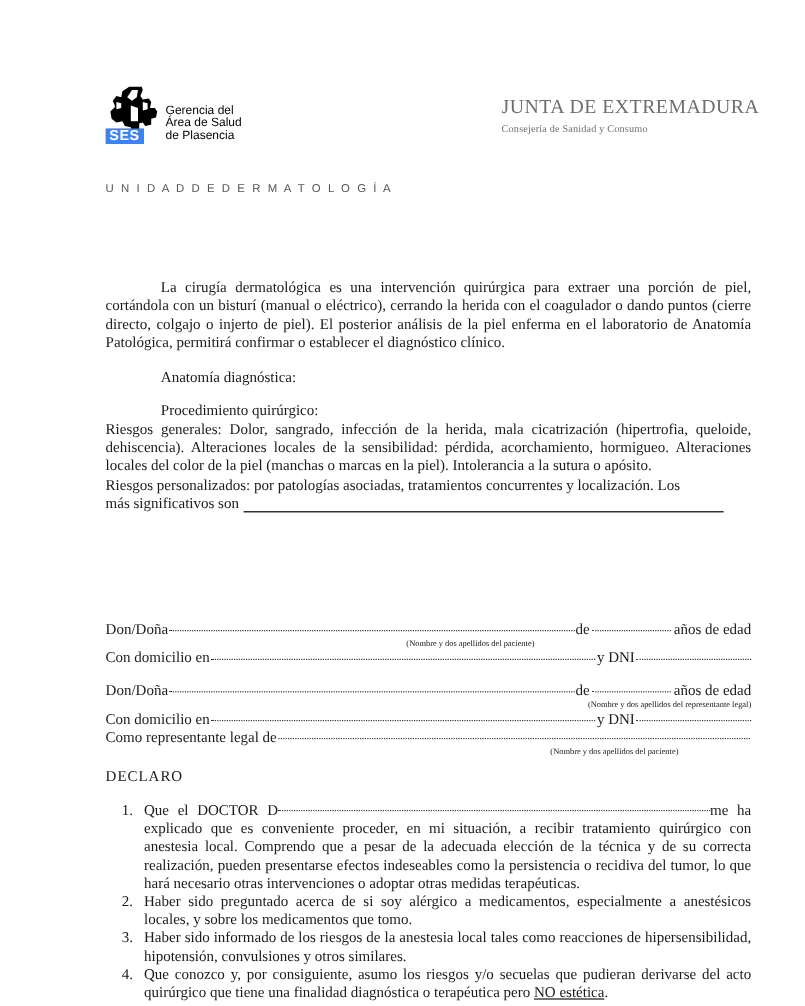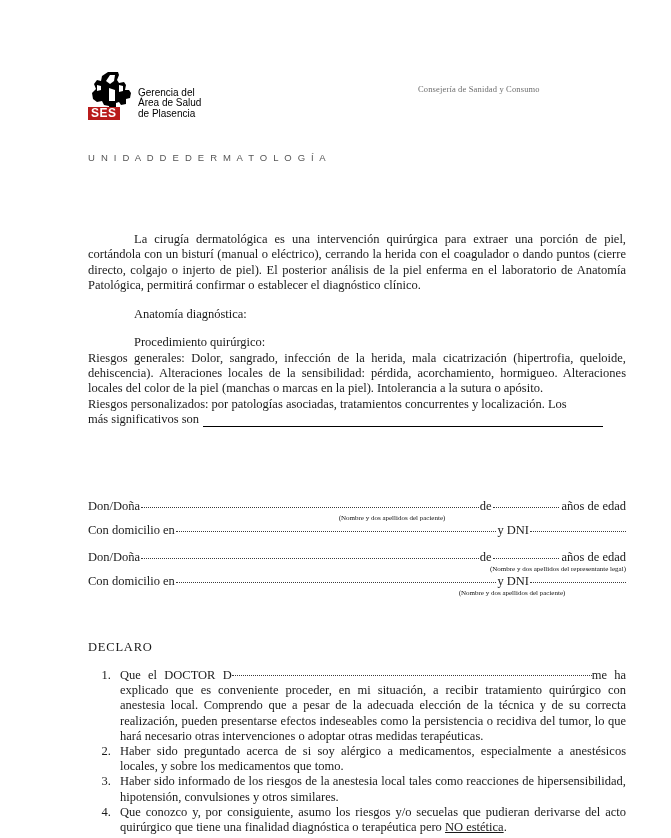--- a/index.html
+++ b/index.html
@@ -41,21 +41,21 @@
     width: 46px;
     height: 48px;
     position: relative;
     flex: 0 0 auto;
   }
   .logo-mark svg { display: block; }
   .ses-badge {
     position: absolute;
     left: 0;
     bottom: 0;
-    background: #b91c1c;
+    background: #3b82f6;
     color: #fff;
     font-family: "Liberation Sans", sans-serif;
     font-weight: bold;
     font-size: 12px;
     letter-spacing: 0.5px;
     padding: 1px 3px 1px 3px;
     line-height: 11px;
   }
   .logo-text {
     font-family: "Liberation Sans", sans-serif;
@@ -151,21 +151,21 @@
     height: 10px;
     vertical-align: bottom;
     width: 400px;
     margin-left: 4px;
   }
 
   
   .fillin {
     position: absolute;
     left: 88px;
-    top: 499px;
+    top: 517px;
     width: 538px;
     font-size: 12.5px;
     line-height: 15px;
   }
   .fl-row {
     display: flex;
     align-items: baseline;
     white-space: nowrap;
   }
   .dots {
@@ -264,20 +264,21 @@
         <div class="ses-badge">SES</div>
       </div>
       <div class="logo-text">
         <div>Gerencia del</div>
         <div>Área de Salud</div>
         <div>de Plasencia</div>
       </div>
     </div>
 
     <div class="junta">
+      <div class="junta-title">JUNTA DE EXTREMADURA</div>
       <div class="junta-sub">Consejería de Sanidad y Consumo</div>
     </div>
   </div>
 
   <div class="unidad">U N I D A D   D E   D E R M A T O L O G Í A</div>
 
 
   <div class="body-area">
     <p class="para">La cirugía dermatológica es una intervención quirúrgica para extraer una porción de piel, cortándola con un bisturí (manual o eléctrico), cerrando la herida con el coagulador o dando puntos (cierre directo, colgajo o injerto de piel). El posterior análisis de la piel enferma en el laboratorio de Anatomía Patológica, permitirá confirmar o establecer el diagnóstico clínico.</p>
 
@@ -321,20 +322,24 @@
     </div>
     <div class="caption cap-left-rep">(Nombre y dos apellidos del representante legal)</div>
 
     <div class="fl-row">
       <span>Con domicilio en</span>
       <span class="dots"></span>
       <span>y DNI</span>
       <span class="dots-tail"></span>
     </div>
 
+    <div class="fl-row">
+      <span>Como representante legal de</span>
+      <span class="dots"></span>
+    </div>
     <div class="caption cap-left-pat2">(Nombre y dos apellidos del paciente)</div>
   </div>
 
   <div class="declaro">DECLARO</div>
 
   <div class="decl-list">
     <ol class="items">
       <li><span>Que el DOCTOR D</span><span class="dots-inline"></span><span>me ha explicado que es conveniente proceder, en mi situación, a recibir tratamiento quirúrgico con anestesia local. Comprendo que a pesar de la adecuada elección de la técnica y de su correcta realización, pueden presentarse efectos indeseables como la persistencia o recidiva del tumor, lo que hará necesario otras intervenciones o adoptar otras medidas terapéuticas.</span></li>
       <li><span>Haber sido preguntado acerca de si soy alérgico a medicamentos, especialmente a anestésicos locales, y sobre los medicamentos que tomo.</span></li>
       <li><span>Haber sido informado     de los riesgos de    la anestesia local tales como    reacciones de hipersensibilidad, hipotensión, convulsiones y otros similares.</span></li>

